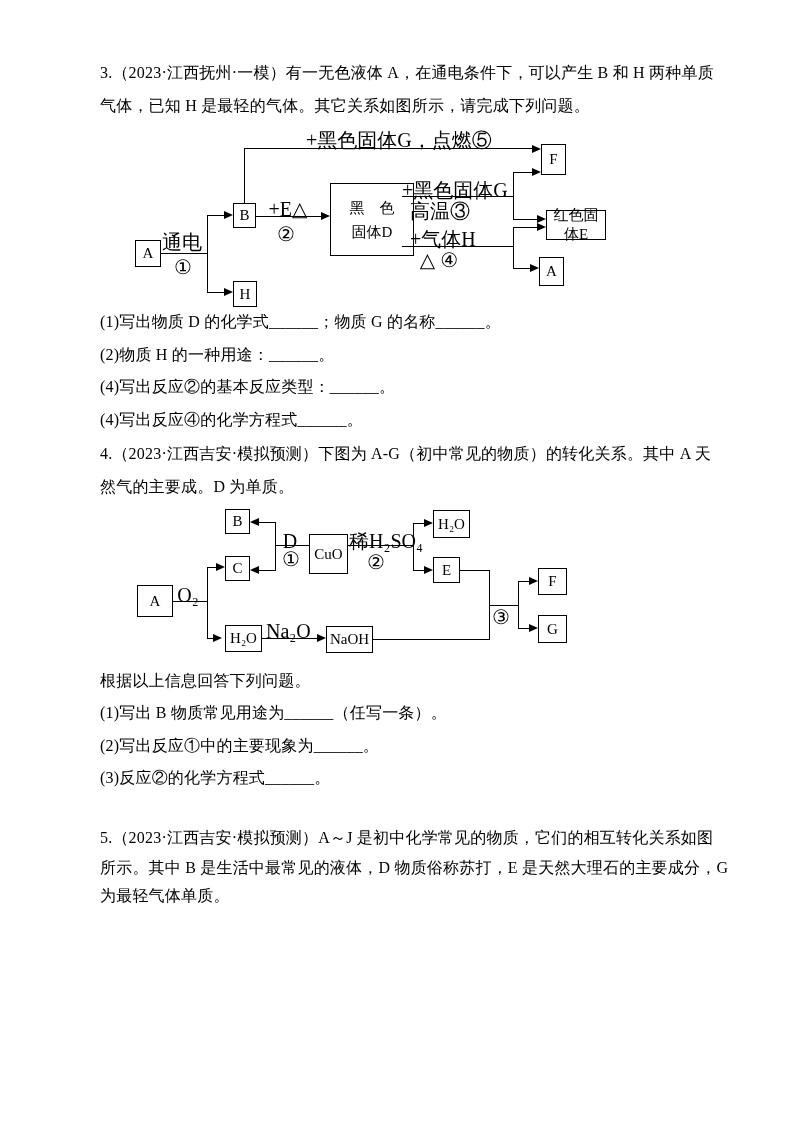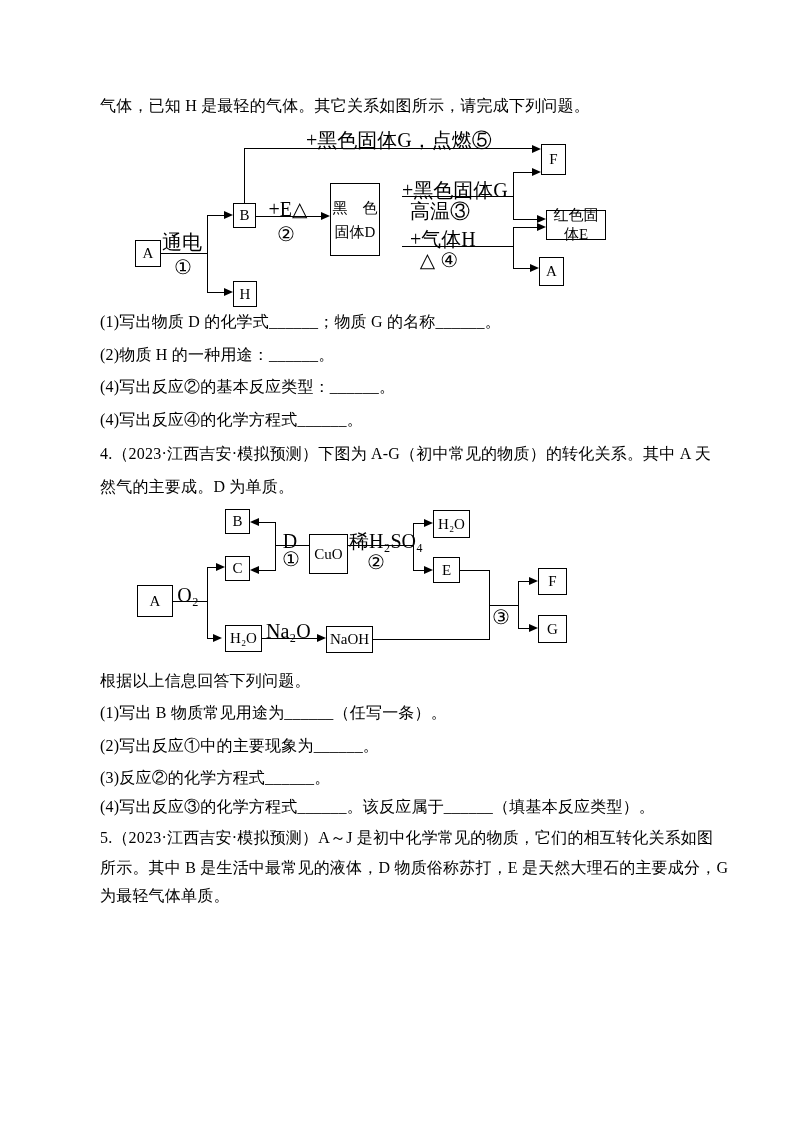--- a/index.html
+++ b/index.html
@@ -34,34 +34,35 @@
       border-left:9px solid #000;}
   .al{position:absolute;width:0;height:0;
       border-top:4px solid transparent;border-bottom:4px solid transparent;
       border-right:9px solid #000;}
 </style>
 </head>
 <body>
 
 <div class="page">
 
+  <div class="tline" style="top:62px">3.（2023·江西抚州·一模）有一无色液体 A，在通电条件下，可以产生 B 和 H 两种单质</div>
   <div class="tline" style="top:95px">气体，已知 H 是最轻的气体。其它关系如图所示，请完成下列问题。</div>
 
   <div class="diagram">
 
     <div class="box" style="left:135px;top:240px;width:26px;height:27px">
         <span>A</span>
       </div>
     <div class="box" style="left:233px;top:203px;width:23px;height:25px">
         <span>B</span>
       </div>
     <div class="box" style="left:233px;top:281px;width:24px;height:26px">
         <span>H</span>
       </div>
-    <div class="box" style="left:330px;top:183px;width:50px;height:73px">
+    <div class="box" style="left:330px;top:183px;width:84px;height:73px">
       <div class="multi">
         <div>黑　色</div>
         <div>固体D</div>
       </div>
     </div>
     <div class="box" style="left:541px;top:144px;width:25px;height:31px">
         <span>F</span>
       </div>
     <div class="box" style="left:546px;top:210px;width:60px;height:30px">
         <span>红色固体E</span>
@@ -186,19 +187,18 @@
         <div class="ar" style="left: 317px; top: 634px;"></div>
         <div class="ar" style="left: 529px; top: 577px;"></div>
         <div class="ar" style="left: 529px; top: 624px;"></div>
       </div>
   </div>
 
   <div class="tline" style="top:670px">根据以上信息回答下列问题。</div>
   <div class="tline" style="top:702px">(1)写出 B 物质常见用途为______（任写一条）。</div>
   <div class="tline" style="top:735px">(2)写出反应①中的主要现象为______。</div>
   <div class="tline" style="top:767px">(3)反应②的化学方程式______。</div>
-  <div class="tline" style="top:796px">(4)写出反应③的化学方程式______。该反应属于______（填基本反应类型）。</div>
 
   <div class="tline" style="top:827px">5.（2023·江西吉安·模拟预测）A～J 是初中化学常见的物质，它们的相互转化关系如图</div>
   <div class="tline" style="top:885px">为最轻气体单质。</div>
   <div class="tline" style="top:857px">所示。其中 B 是生活中最常见的液体，D 物质俗称苏打，E 是天然大理石的主要成分，G</div>
 
 </div>
 
 </body></html>

